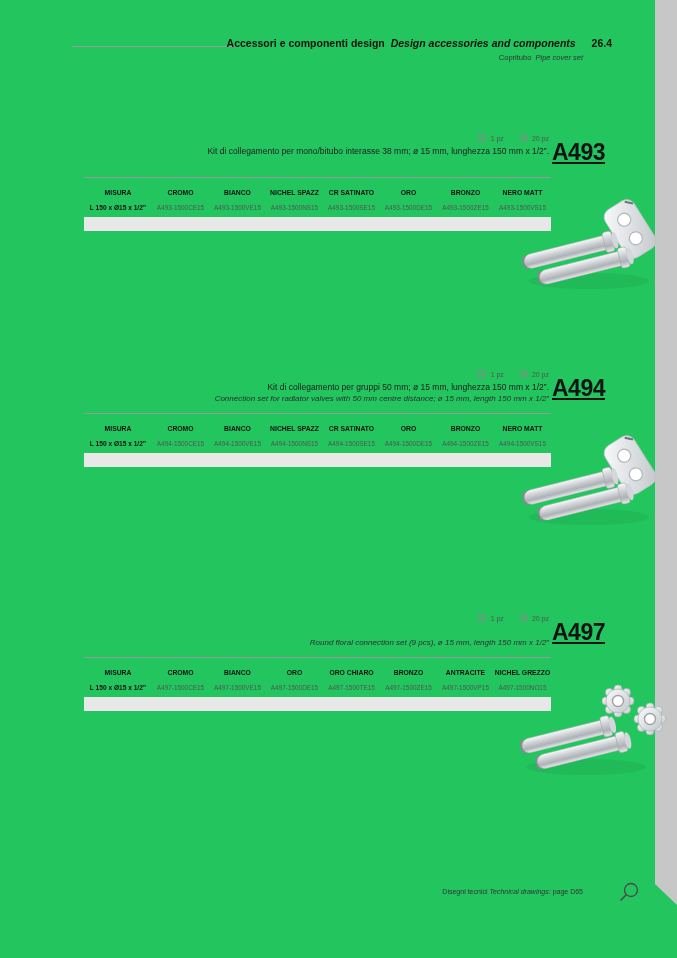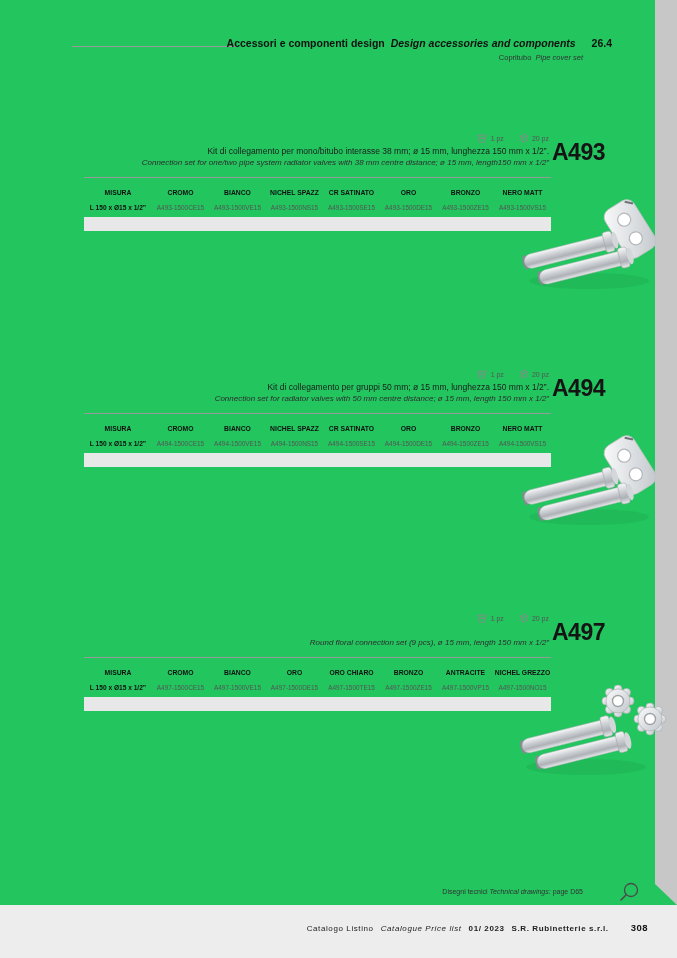--- a/index.html
+++ b/index.html
@@ -19,21 +19,21 @@
   .hdr-sub .it { font-style:italic; margin-left:2px; }
 
   
   .section { position:absolute; left:0; width:677px; height:240px;margin-left:12px; }
   .sec-a493 { top:133px; } .sec-a494 { top:369px; } .sec-a497 { top:613px; }
   .meta { position:absolute; top:0; right:140px; font-size:7px; color:#555; white-space:nowrap; display:flex; align-items:center; gap:4px; }
   .meta .gap { width:6px; }
   .pico svg { display:block; }
   .desc1 { position:absolute; top:13px; right:140px; font-size:8.5px; color:#1c1c1c; white-space:nowrap; }
   .desc2 { position:absolute; top:25px; right:140px; font-size:8px; font-style:italic; color:#2e2e2e; white-space:nowrap; }
-  .code-label { position:absolute; left:540px; top:6px; height:26px; font-size:23px; font-weight:800; letter-spacing:-0.5px; color:#141414; line-height:26px; }
+  .code-label { position:absolute; left:540px; top:6px; height:26px; font-size:23px; font-weight:800; letter-spacing:-0.5px; color:#141414; line-height:26px;text-decoration:underline; }
   .code-label .hl { position:absolute; left:5px; top:13px; width:54px; height:13px; z-index:-1;
     background:linear-gradient(100deg,#96d3d8 15%,#cdecef 85%);
     clip-path:polygon(7% 0, 100% 0, 95% 100%, 0 100%); }
   .sec-rule { position:absolute; left:72px; top:44px; width:467px; height:1px; background:#999; }
 
   
   .ptable { position:absolute; left:72px; top:53px; width:467px; }
   .trow { display:flex; }
   .th, .td { text-align:center; overflow:visible; white-space:nowrap; }
   .c0 { width:68px; } .cN { width:57px; }
@@ -107,21 +107,20 @@
         <svg width="10" height="10" viewBox="0 0 10 10">
             <g fill="none" stroke="#8a8a8a" stroke-width="0.8">
               <path d="M2.5 3 L7 1 L9.5 2.8 L9.5 7 L5 9 L2.5 7.2 Z"></path>
               <path d="M2.5 3 L5 4.8 L9.5 2.8 M5 4.8 L5 9"></path>
             </g>
           </svg>
       </span>
       <span>20 pz</span>
     </div>
     <div class="desc1">Kit di collegamento per mono/bitubo interasse 38 mm; ø 15 mm, lunghezza 150 mm x 1/2”.</div>
-    <div class="desc2">Connection set for one/two pipe system radiator valves with 38 mm centre distance; ø 15 mm, length150 mm x 1/2”</div>
     <div class="code-label"><span class="hl"></span><span>A493</span></div>
     <div class="sec-rule"></div>
 
     <div class="ptable">
       <div class="trow thead">
         <div class="th c0">MISURA</div>
         <div class="th cN">CROMO</div>
         <div class="th cN">BIANCO</div>
         <div class="th cN">NICHEL SPAZZ</div>
         <div class="th cN">CR SATINATO</div>
@@ -335,23 +334,14 @@
     <span class="it">Technical drawings:</span>
     <span>page D65</span>
   </div>
   <div class="lens">
     <svg width="26" height="26" viewBox="0 0 26 26">
         <circle cx="15" cy="10" r="6.5" fill="none" stroke="#4a4a4a" stroke-width="1.3"></circle>
         <line x1="10.2" y1="14.8" x2="5" y2="20" stroke="#4a4a4a" stroke-width="1.6" stroke-linecap="round"></line>
       </svg>
   </div>
 
-  <div class="footer-bar">
-    <div class="footer-text">
-      <span>Catalogo Listino</span>
-      <span class="sp it">Catalogue Price list</span>
-      <span class="sp b">01/ 2023</span>
-      <span class="sp b">S.R. Rubinetterie s.r.l.</span>
-      <span class="pagenum">308</span>
-    </div>
-  </div>
 
 </div>
 
 </body></html>

